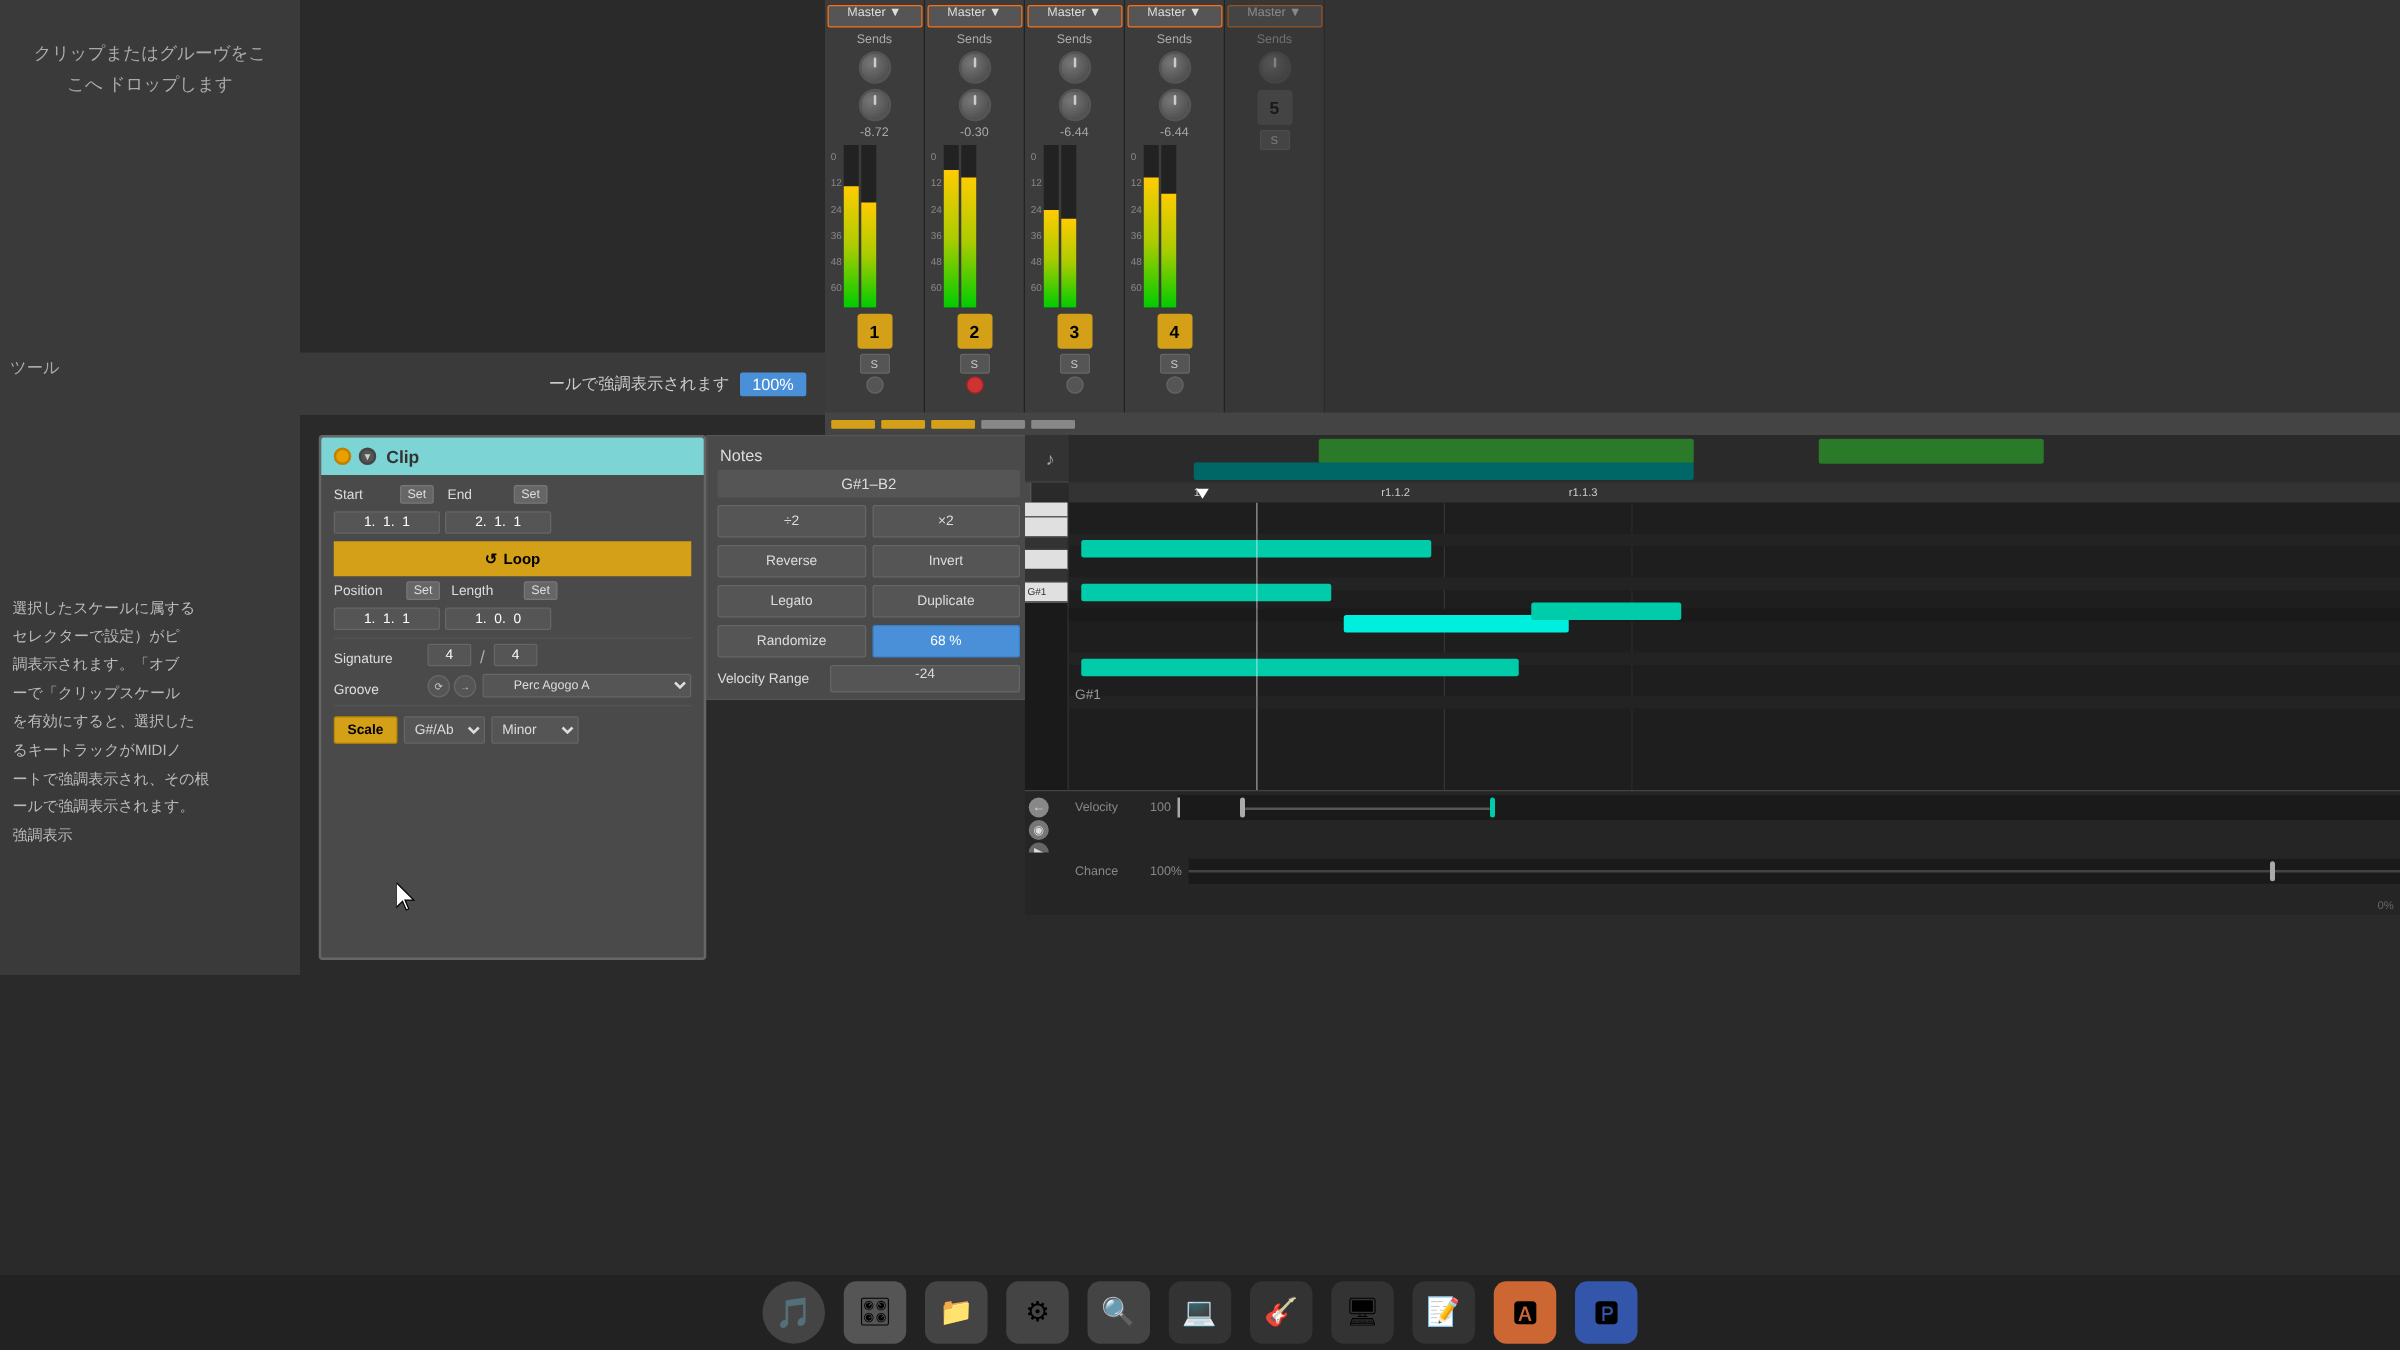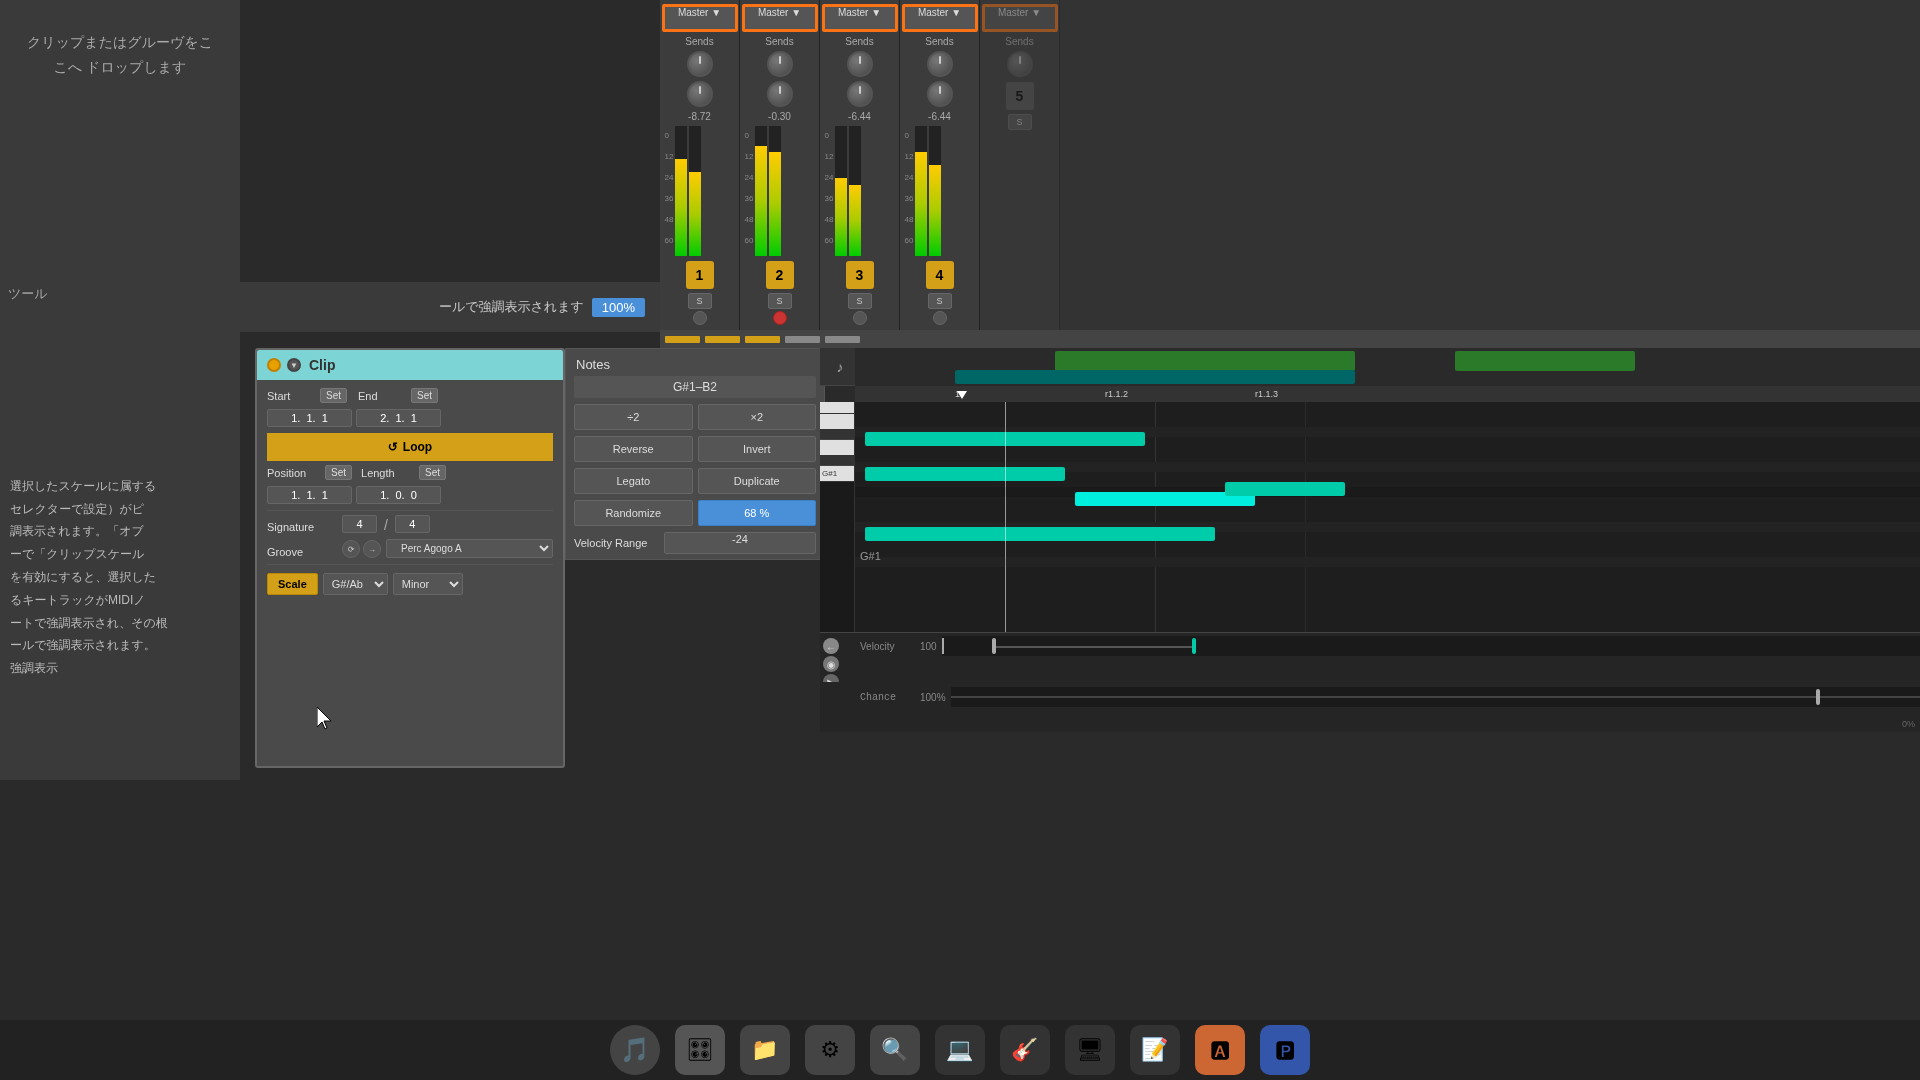--- a/index.html
+++ b/index.html
@@ -61,23 +61,23 @@
       display: flex;
       flex-direction: column;
       align-items: center;
       padding: 4px 2px;
       font-size: 10px;
       color: #ccc;
     }
 
     .master-dropdown {
       width: 76px;
-      height: 28px;
-      background: #555;
-      border: 3px solid #f97316;
+      height: 18px;
+      background: #555;
+      border: 1px solid #f97316;
       color: #ddd;
       font-size: 10px;
       margin-bottom: 2px;
       text-align: center;
       border-radius: 2px;
     }
 
     .sends-label {
       font-size: 10px;
       color: #aaa;
@@ -320,21 +320,21 @@
       width: 35px;
       text-align: center;
       border-radius: 2px;
     }
 
     .groove-select {
       background: #555;
       border: 1px solid #666;
       color: #ddd;
       font-size: 10px;
-      padding: 2px 10px;
+      padding: 2px 20px;
       flex: 1;
       border-radius: 2px;
     }
 
     .scale-row {
       display: flex;
       align-items: center;
       gap: 5px;
       margin-top: 8px;
     }
@@ -881,21 +881,21 @@
         <div style="position:absolute;left:50px;top:2px;bottom:2px;width:200px;height:2px;background:#555;top:50%;"></div>
         <div style="position:absolute;left:50px;top:2px;bottom:2px;width:4px;height:16px;background:#aaa;border-radius:2px;"></div>
         <div style="position:absolute;left:250px;top:2px;bottom:2px;width:4px;height:16px;background:#00ccaa;border-radius:2px;"></div>
       </div>
     </div>
   </div>
 </div>
 
 <div style="position:absolute;left:820px;top:682px;right:0;height:50px;background:#252525;">
   <div style="display:flex;align-items:center;padding:5px 0 0 40px;gap:5px;">
-    <span style="font-size:10px;color:#888;width:55px;font-family:Liberation Mono, monospace;">Chance</span>
+    <span style="font-size:10px;color:#888;width:55px;">Chance</span>
     <span style="font-size:10px;color:#888;">100%</span>
     <div style="flex:1;height:20px;position:relative;background:#1a1a1a;">
       <div style="position:absolute;left:0;top:50%;width:100%;height:2px;background:#444;transform:translateY(-50%)"></div>
       <div style="position:absolute;right:100px;top:2px;bottom:2px;width:4px;height:16px;background:#aaa;border-radius:2px;"></div>
     </div>
   </div>
   <div style="position:absolute;right:5px;bottom:3px;font-size:9px;color:#666;">0%</div>
 </div>
 
 <div style="position:absolute;left:855px;top:348px;right:0;height:38px;background:#2a2a2a;overflow:hidden;">

